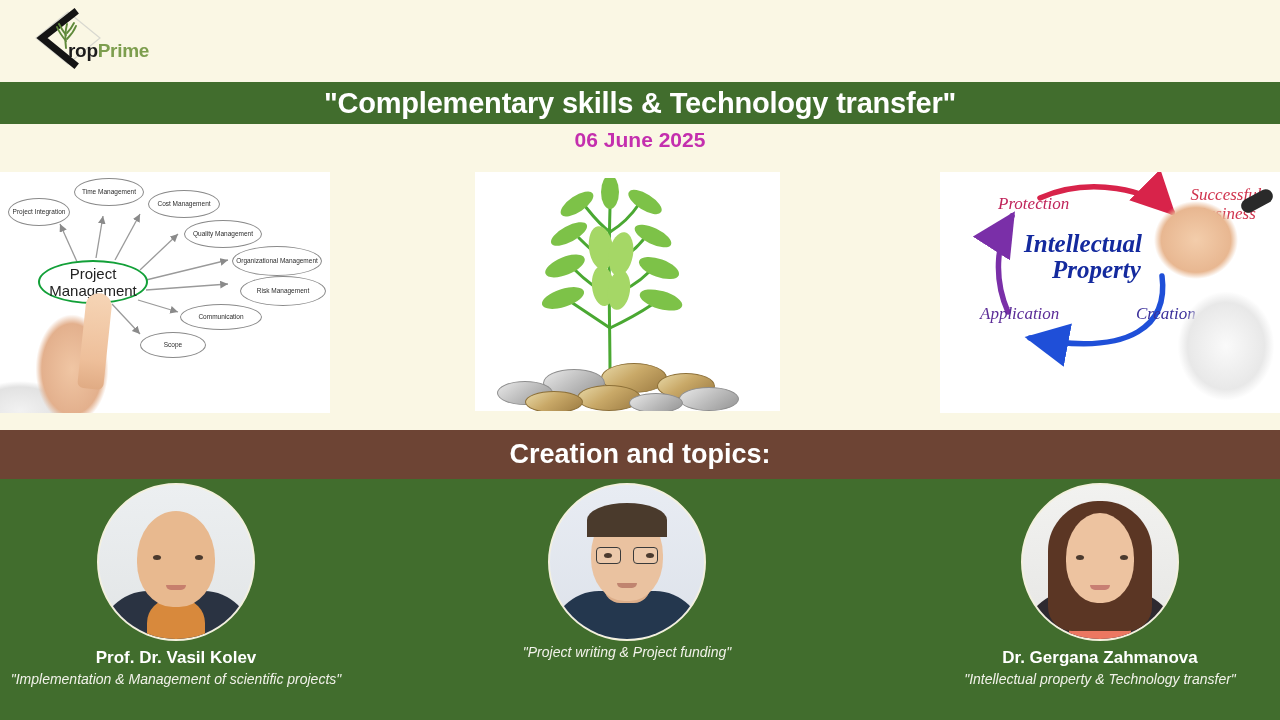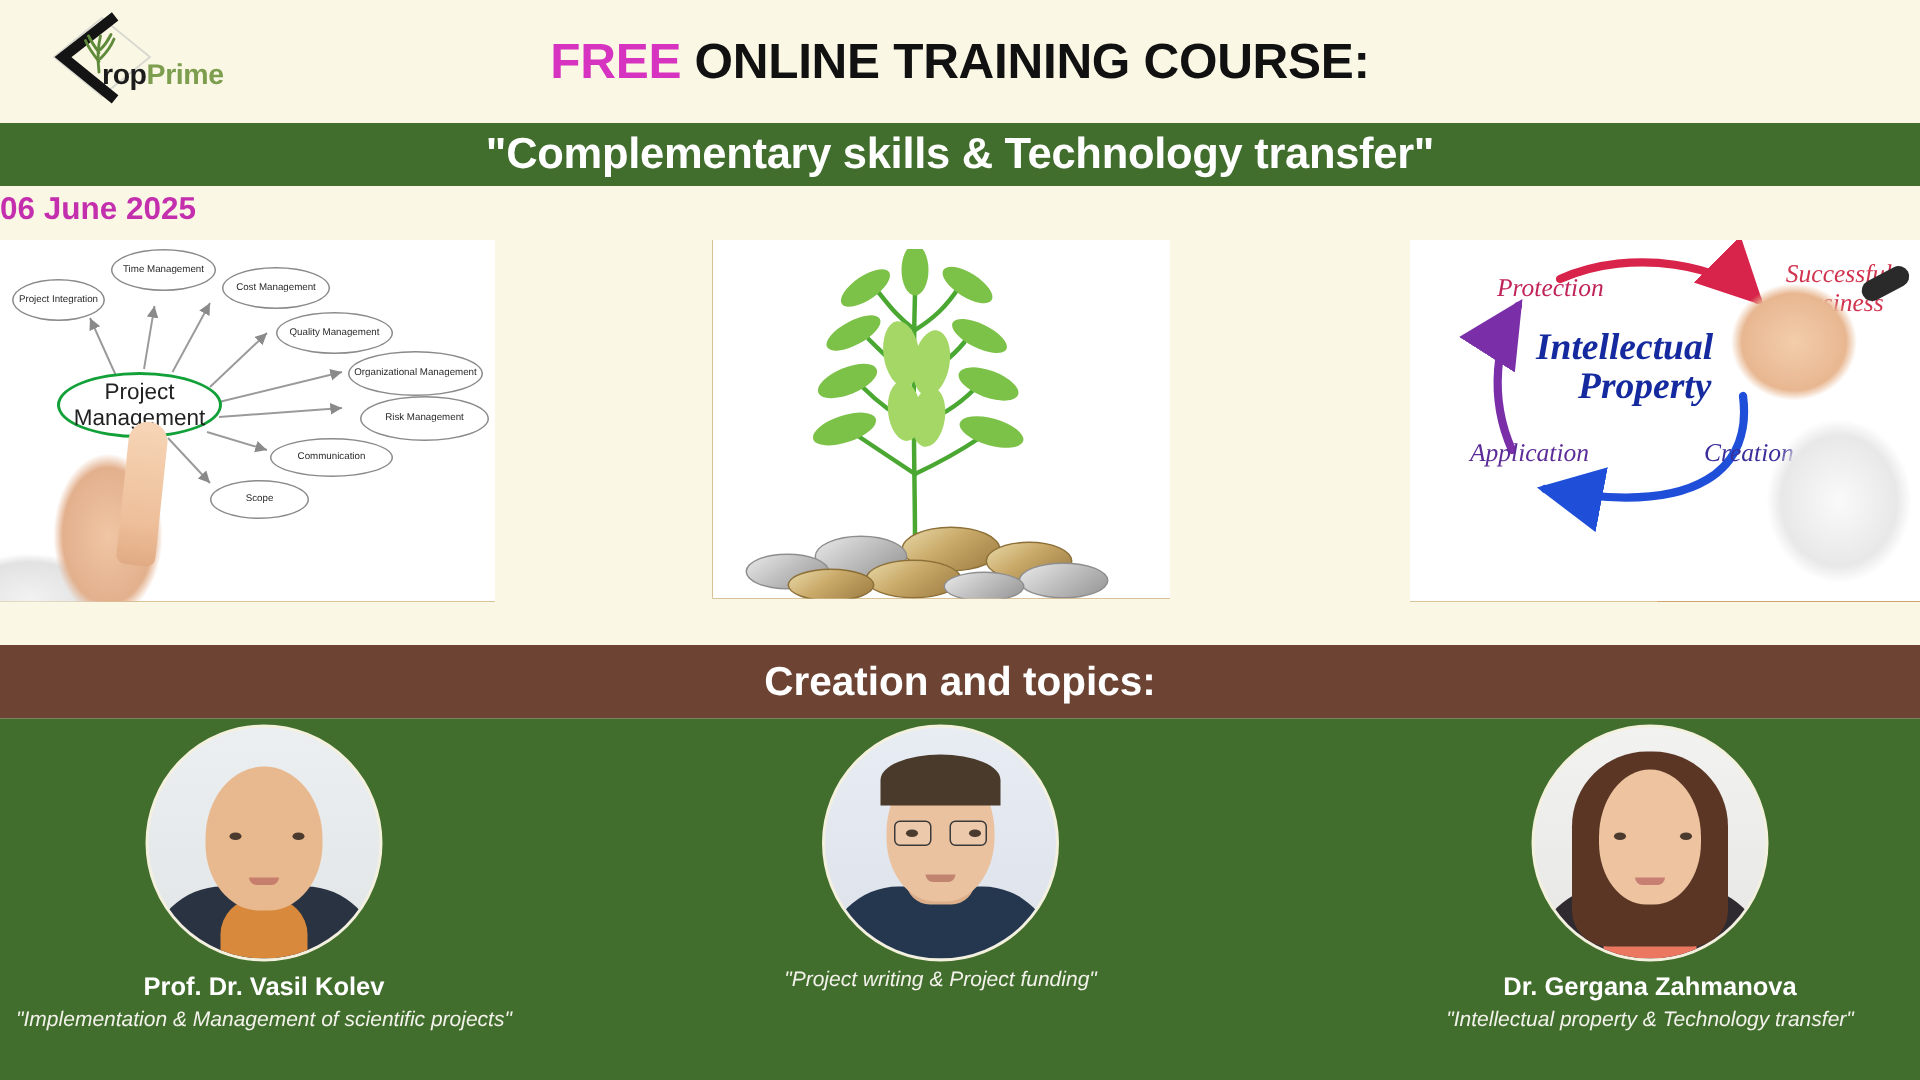--- a/index.html
+++ b/index.html
@@ -52,32 +52,32 @@
     display:flex; align-items:center; justify-content:center;
   }
   .green-bar .txt {
     color:#ffffff; font-size:29px; font-weight:bold; letter-spacing:-0.2px;
   }
 
   
   .date-row {
     position:absolute; left:0; top:124px; width:1280px; height:32px;
     background:#faf7e4;
-    display:flex; align-items:center; 
+    display:flex; align-items:center; justify-content:center;
   }
   .date-row .txt {
     color:#c42fae; font-size:21px; font-weight:bold;
   }
 
   
   .strip {
     position:absolute; left:0; top:156px; width:1280px; height:243px;
     background:#faf7e4;
   }
-  .panel { position:absolute; top:4px; height:241px; background:#a16207; overflow:hidden; }
+  .panel { position:absolute; top:16px; height:241px; background:#0f766e; overflow:hidden; }
   .panel-left   { left:0;    width:330px; }
   .panel-center { left:475px; width:305px; height:239px; } 
 
   
   .pm { position:absolute; inset:0; background:#fff; }
   .pm-hand {
     position:absolute; left:-20px; bottom:-10px; width:190px; height:120px;
     background:
       radial-gradient(ellipse 52px 78px at 92px 66px, #f0c6a4 0%, #e3b08d 58%, rgba(227,176,141,0) 70%),
       radial-gradient(ellipse 70px 40px at 40px 108px, #f2f2f2 0%, #e2e2e2 60%, rgba(226,226,226,0) 75%);
@@ -193,23 +193,20 @@
         <path d="M43,31 C47,27 50,23 52,18"></path>
         <path d="M42,27 C39,23 37,20 35,16"></path>
         <path d="M43,25 C46,22 48,19 50,15"></path>
       </g>
     </svg>
     <div class="wordmark">
       <span class="crop">rop</span><span class="prime">Prime</span>
     </div>
   </div>
 
-  <div class="course-title">
-    <span class="free">FREE</span><span> ONLINE TRAINING COURSE:</span>
-  </div>
 
 </div>
 
 <div class="green-bar">
   <span class="txt">"Complementary skills &amp; Technology transfer"</span>
 </div>
 
 <div class="date-row">
   <span class="txt">06 June 2025</span>
 </div>

